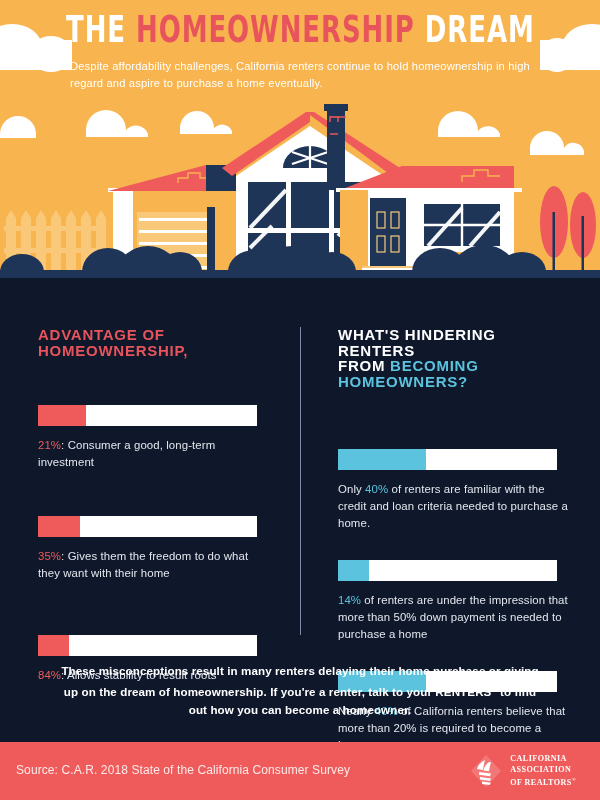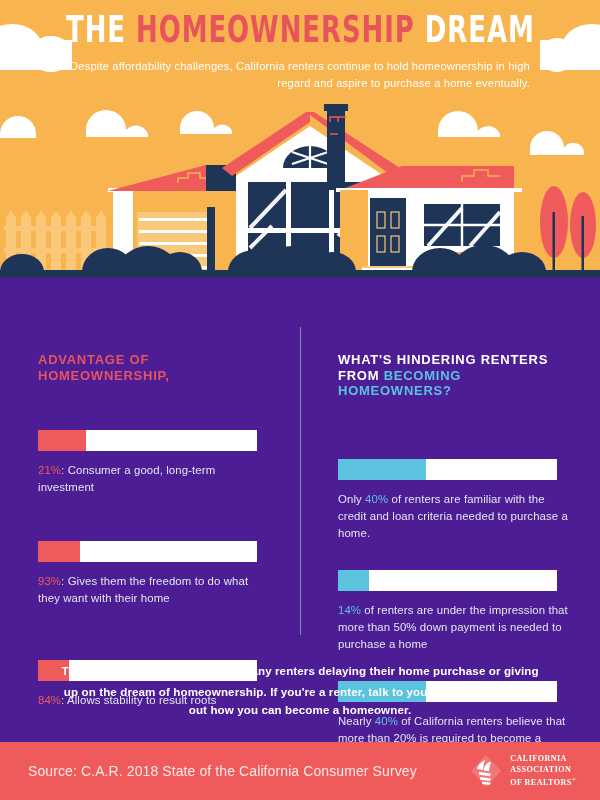--- a/index.html
+++ b/index.html
@@ -8,21 +8,21 @@
     width: 600px;
     height: 800px;
     overflow: hidden;
     font-family: "Liberation Sans", sans-serif;
   }
 
   #infographic {
     position: relative;
     width: 600px;
     height: 800px;
-    background: #4c1d95;
+    background: #0f172a;
   }
 
   
   .hero {
     position: absolute;
     top: 0; left: 0;
     width: 600px;
     height: 278px;
     background: #f7b44f;
     overflow: hidden;
@@ -44,21 +44,21 @@
     transform-origin: 50% 50%;
     white-space: nowrap;
   }
   .hero-title .accent { color: #e8545b; }
 
   .hero-sub {
     position: absolute;
     top: 58px;
     left: 70px;
     width: 460px;
-    text-align: right;
+    text-align: left;
     font-size: 11.2px;
     line-height: 17px;
     color: #ffffff;
     letter-spacing: 0.15px;
   }
 
   
   .cloud { position: absolute; background: #ffffff; }
   .cloud .lobe { position: absolute; background: #ffffff; border-radius: 50%; }
   .cloud .base { position: absolute; background: #ffffff; }
@@ -74,27 +74,26 @@
     width: 1px;
     height: 308px;
     background: #7e8ca5;
   }
 
   .col { position: absolute; top: 327px; }
   .col-left  { left: 38px; width: 228px; }
   .col-right { left: 338px; width: 236px; }
 
   .col-heading {
-    font-size: 13px;
+    font-size: 15px;
     font-weight: bold;
     letter-spacing: 0.75px;
     line-height: 15.5px;
     color: #ffffff;
     text-transform: uppercase;
-    margin-top: 25px;
   }
   .col-heading .hl-red  { color: #e8545b; }
   .col-heading .hl-cyan { color: #5bc3de; }
 
   .stat { position: relative; }
   .stat-left-1 { margin-top: 47px; }
   .stat-left-2 { margin-top: 45px; }
   .stat-left-3 { margin-top: 53px; }
   .stat-right-1 { margin-top: 60px; }
   .stat-right-2 { margin-top: 28px; }
@@ -138,22 +137,22 @@
 
   
   .footer {
     position: absolute;
     left: 0; top: 742px;
     width: 600px; height: 58px;
     background: #ef5b5b;
   }
   .footer-source {
     position: absolute;
-    left: 28px; top: 21px;
-    font-size: 14px;
+    left: 16px; top: 21px;
+    font-size: 12px;
     color: #ffe9e9;
     letter-spacing: 0.1px;
   }
   .logo-wrap {
     position: absolute;
     right: 24px; top: 12px;
     display: flex;
     align-items: flex-start;
     gap: 7px;
   }
@@ -356,21 +355,21 @@
       <div class="stat-caption">
         <span class="num-red">21%</span><span>: Consumer a good, long-term investment</span>
       </div>
     </div>
 
     <div class="stat stat-left-2">
       <div class="bar">
         <div class="bar-fill red" style="width:19%"></div>
       </div>
       <div class="stat-caption">
-        <span class="num-red">93%</span><span>: Gives them the freedom to do what they want with their home</span>
+        <span class="num-red">35%</span><span>: Gives them the freedom to do what they want with their home</span>
       </div>
     </div>
 
     <div class="stat stat-left-3">
       <div class="bar">
         <div class="bar-fill red" style="width:14%"></div>
       </div>
       <div class="stat-caption">
         <span class="num-red">84%</span><span>: Allows stability to result roots</span>
       </div>

